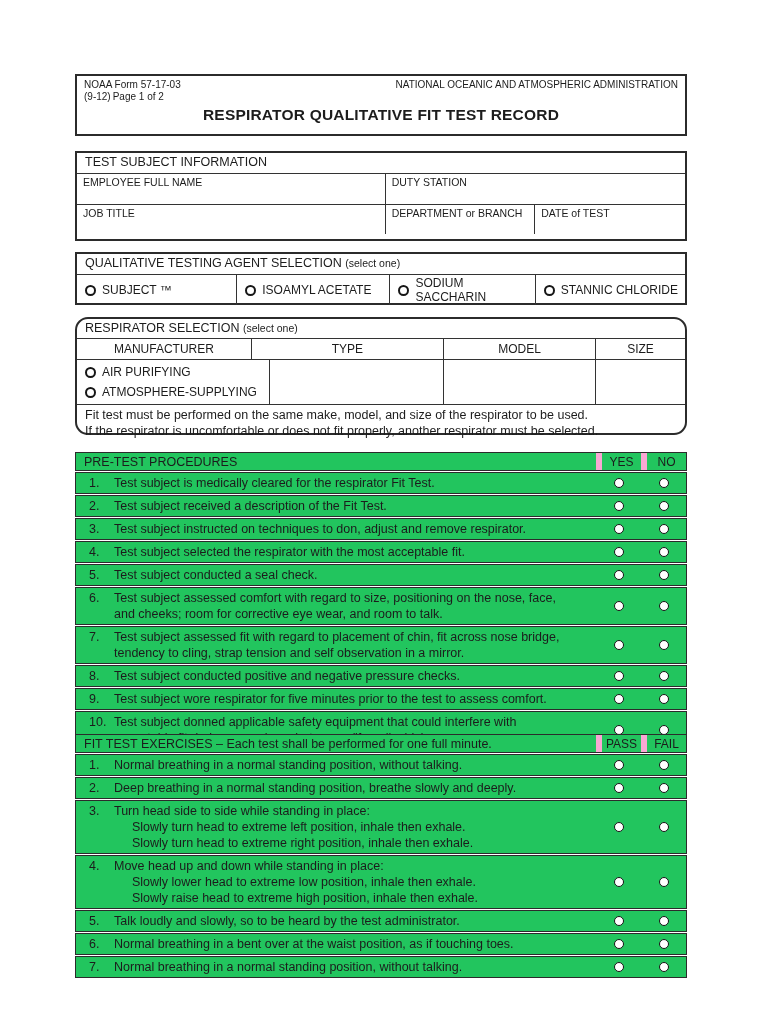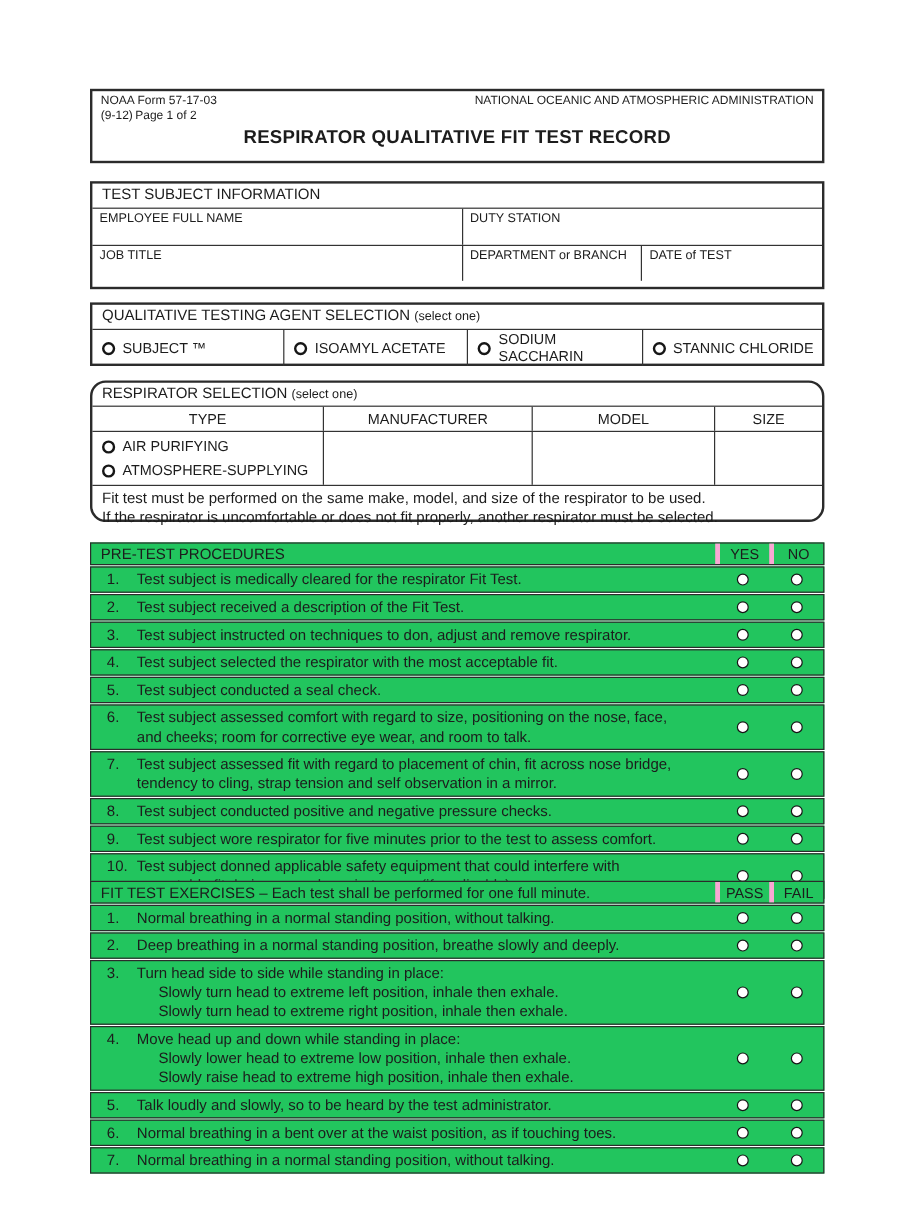--- a/index.html
+++ b/index.html
@@ -53,21 +53,21 @@
   .resp-type-cell { width:31.6%; display:flex; flex-direction:column; justify-content:space-around; padding:2px 0 2px 8px; }
   .resp-type-opt { display:flex; align-items:center; gap:6px; font-size:12px; }
   .resp-empty { border-left:1px solid #333; }
   .resp-empty.m1 { width:28.6%; } .resp-empty.m2 { width:25%; } .resp-empty.m3 { flex:1; }
   .resp-note { padding:2px 8px; font-size:12.5px; line-height:14.5px; }
   
   .ctable { position:absolute; left:75px; width:612px; }
   .trow { border:1px solid #2b2b2b; background:#22c55e; display:flex; align-items:stretch; }
   .trow + .trow { margin-top:1px; }
   .trow.thead .t-label { flex:1; font-size:12.5px; padding:2px 8px 1px 8px; }
-  .t-col { width:45px; border-left:4px solid #f9a8d4; display:flex; align-items:center; justify-content:center; font-size:12px; }
+  .t-col { width:45px; border-left:6px solid #f9a8d4; display:flex; align-items:center; justify-content:center; font-size:12px; }
   .t-num { width:38px; padding:2px 0 2px 13px; font-size:12.5px; line-height:16px; }
   .t-text { flex:1; padding:2px 4px 2px 0; }
   .t-line { font-size:12.5px; line-height:16px; }
   .t-line.sub { padding-left:18px; }
   .t-radio { width:45px; display:flex; align-items:center; justify-content:center; }
   #pretest { top:452px; }
   #fittest { top:734px; }
 </style>
 </head>
 <body>
@@ -135,22 +135,22 @@
       </div>
     </div>
 </div>
 
 <div class="box" id="resp-box">
   <div class="sec-title">
     <span>RESPIRATOR SELECTION</span>
     <span class="small">(select one)</span>
   </div>
   <div class="resp-cols">
+    <div class="resp-col c-manu">MANUFACTURER</div>
     <div class="resp-col c-type">TYPE</div>
-    <div class="resp-col c-manu">MANUFACTURER</div>
     <div class="resp-col c-model">MODEL</div>
     <div class="resp-col c-size">SIZE</div>
   </div>
   <div class="resp-body">
     <div class="resp-type-cell" id="resp-type-cell">
         <div class="resp-type-opt">
           <span class="radio"></span>
           <div style="display: inline;">AIR PURIFYING</div>
         </div>
         <div class="resp-type-opt">

